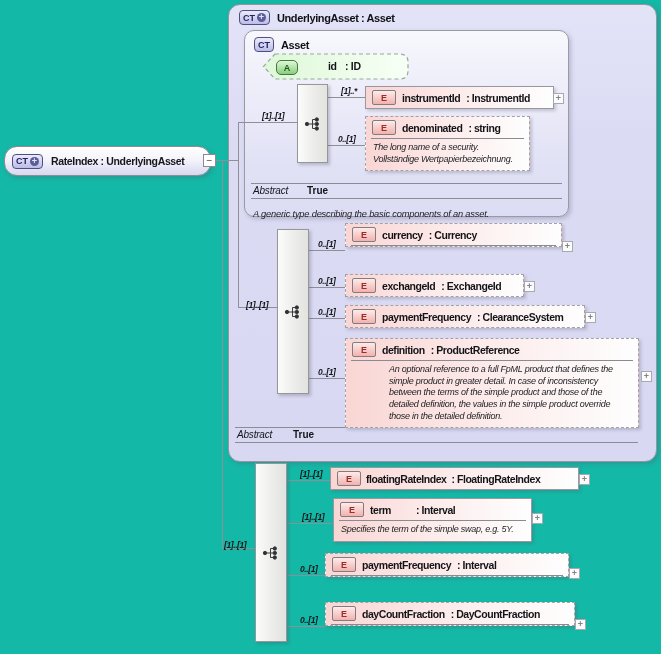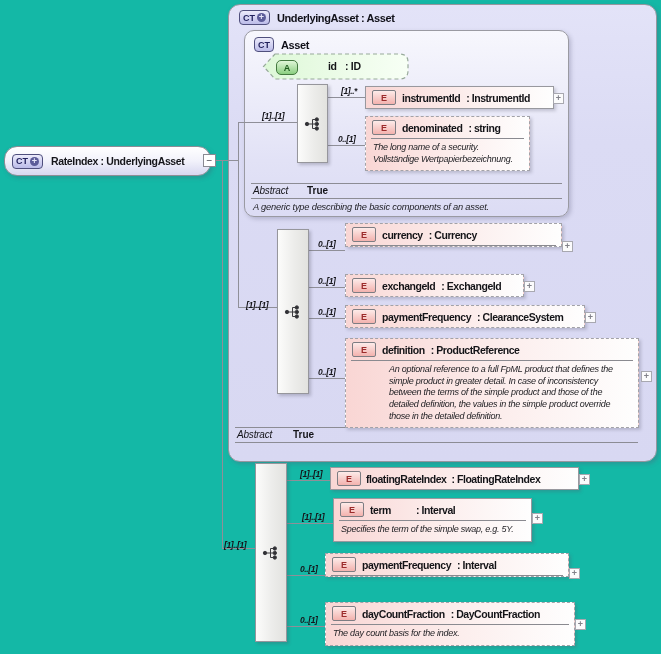--- a/index.html
+++ b/index.html
@@ -39,21 +39,21 @@
     background:linear-gradient(180deg,#ecebfb 0%,#bcbce9 100%);
     color:#23235e;font-size:9px;font-weight:bold;letter-spacing:0;
   }
   .ctplus{
     width:9px;height:9px;border-radius:50%;background:#5c5c99;color:#e6e6f8;
     font-size:9px;line-height:8px;text-align:center;font-weight:bold;
   }
   .sepline{position:absolute;height:1px;background:#8c8c94;}
   .abslab{position:absolute;font-size:10px;font-style:italic;color:#15151a;letter-spacing:-0.2px;}
   .absval{position:absolute;font-size:10px;font-weight:bold;color:#15151a;letter-spacing:0;}
-  .typedoc{position:absolute;font-size:9.3px;font-style:italic;color:#1d1d22;letter-spacing:-0.2px;white-space:nowrap;}
+  .typedoc{position:absolute;font-size:9.3px;font-style:italic;color:#1d1d22;letter-spacing:-0.2px;white-space:nowrap;margin-top:7px;}
 
   
   .seqbox{
     position:absolute;border:1px solid #96969c;
     background:linear-gradient(90deg,#fcfcfb 0%,#ececea 55%,#e2e2df 100%);
     box-shadow:2px 2px 3px rgba(80,80,100,.30);
     display:flex;align-items:center;justify-content:center;
   }
 
   
@@ -316,21 +316,20 @@
     <div class="esep"></div>
   </div>
 
   <div class="ebox dashed" style="left:325px;top:602px;width:248px;">
     <div class="ehead">
       <span class="ebadge">E</span>
       <span class="ename">dayCountFraction</span>
       <span class="etype">: DayCountFraction</span>
     </div>
     <div class="esep"></div>
-    <div class="edoc">The day count basis for the index.</div>
   </div>
 
   <div class="expander" style="left:553px;top:93px;">+</div>
   <div class="expander" style="left:562px;top:241px;">+</div>
   <div class="expander" style="left:524px;top:281px;">+</div>
   <div class="expander" style="left:585px;top:312px;">+</div>
   <div class="expander" style="left:641px;top:371px;">+</div>
   <div class="expander" style="left:579px;top:474px;">+</div>
   <div class="expander" style="left:532px;top:513px;">+</div>
   <div class="expander" style="left:569px;top:568px;">+</div>

